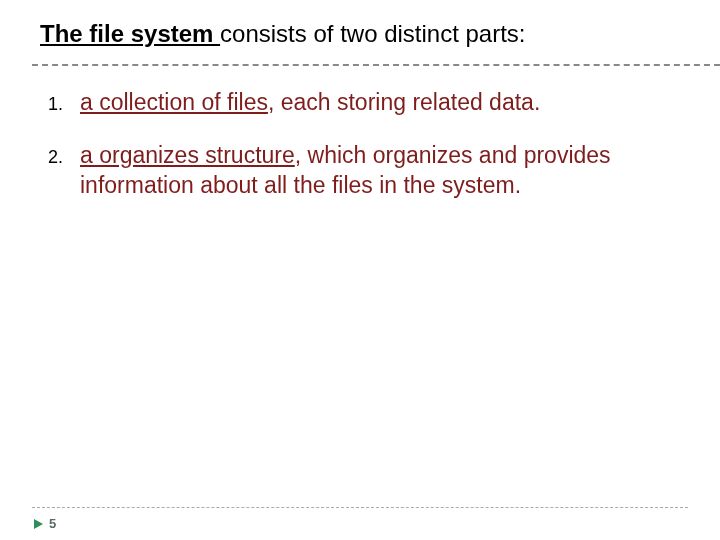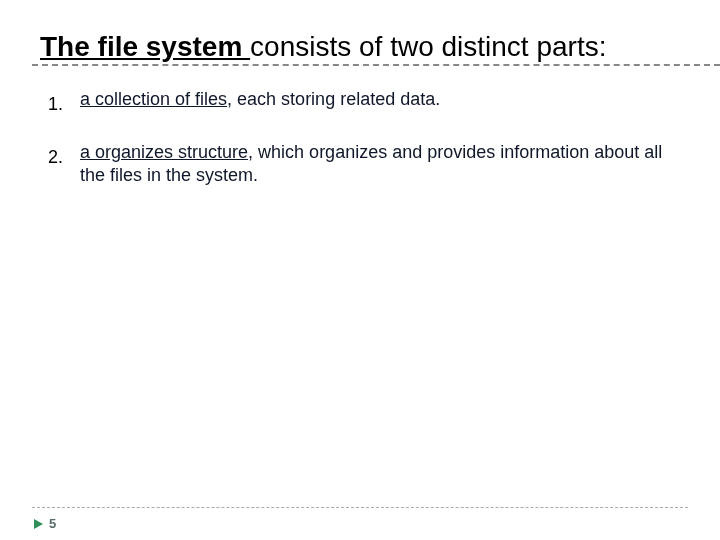--- a/index.html
+++ b/index.html
@@ -1,22 +1,22 @@
 <!DOCTYPE html>
 <html><head>
 <meta charset="utf-8">
 <style>
   * { margin: 0; padding: 0; box-sizing: border-box; }
   html, body { width: 720px; height: 540px; background: #fff; font-family: Arial, Helvetica, sans-serif; overflow: hidden; }
   .slide { position: relative; width: 720px; height: 540px; }
   .heading {
     position: absolute;
     left: 40px;
-    top: 28px;
-    font-size: 28px;
+    top: 18px;
+    font-size: 24px;
     color: #000;
     line-height: 1.35;
   }
   .heading .underlined { text-decoration: underline; font-weight: 700; }
   .heading .normal { text-decoration: none; font-weight: 400; }
   .divider-top {
     position: absolute;
     left: 32px;
     right: 0;
     top: 64px;
@@ -34,22 +34,22 @@
     margin-bottom: 22px;
   }
   .list-number {
     font-size: 18px;
     color: #000;
     min-width: 32px;
     line-height: 30px;
     padding-top: 1px;
   }
   .list-text {
-    font-size: 18px;
-    color: #0f172a;
+    font-size: 23px;
+    color: #7f1d1d;
     line-height: 1.3;
     flex: 1;
   }
   .list-text .key { text-decoration: underline; }
   .footer-divider {
     position: absolute;
     left: 32px;
     right: 32px;
     bottom: 32px;
     border-top: 1px dashed #aaa;

